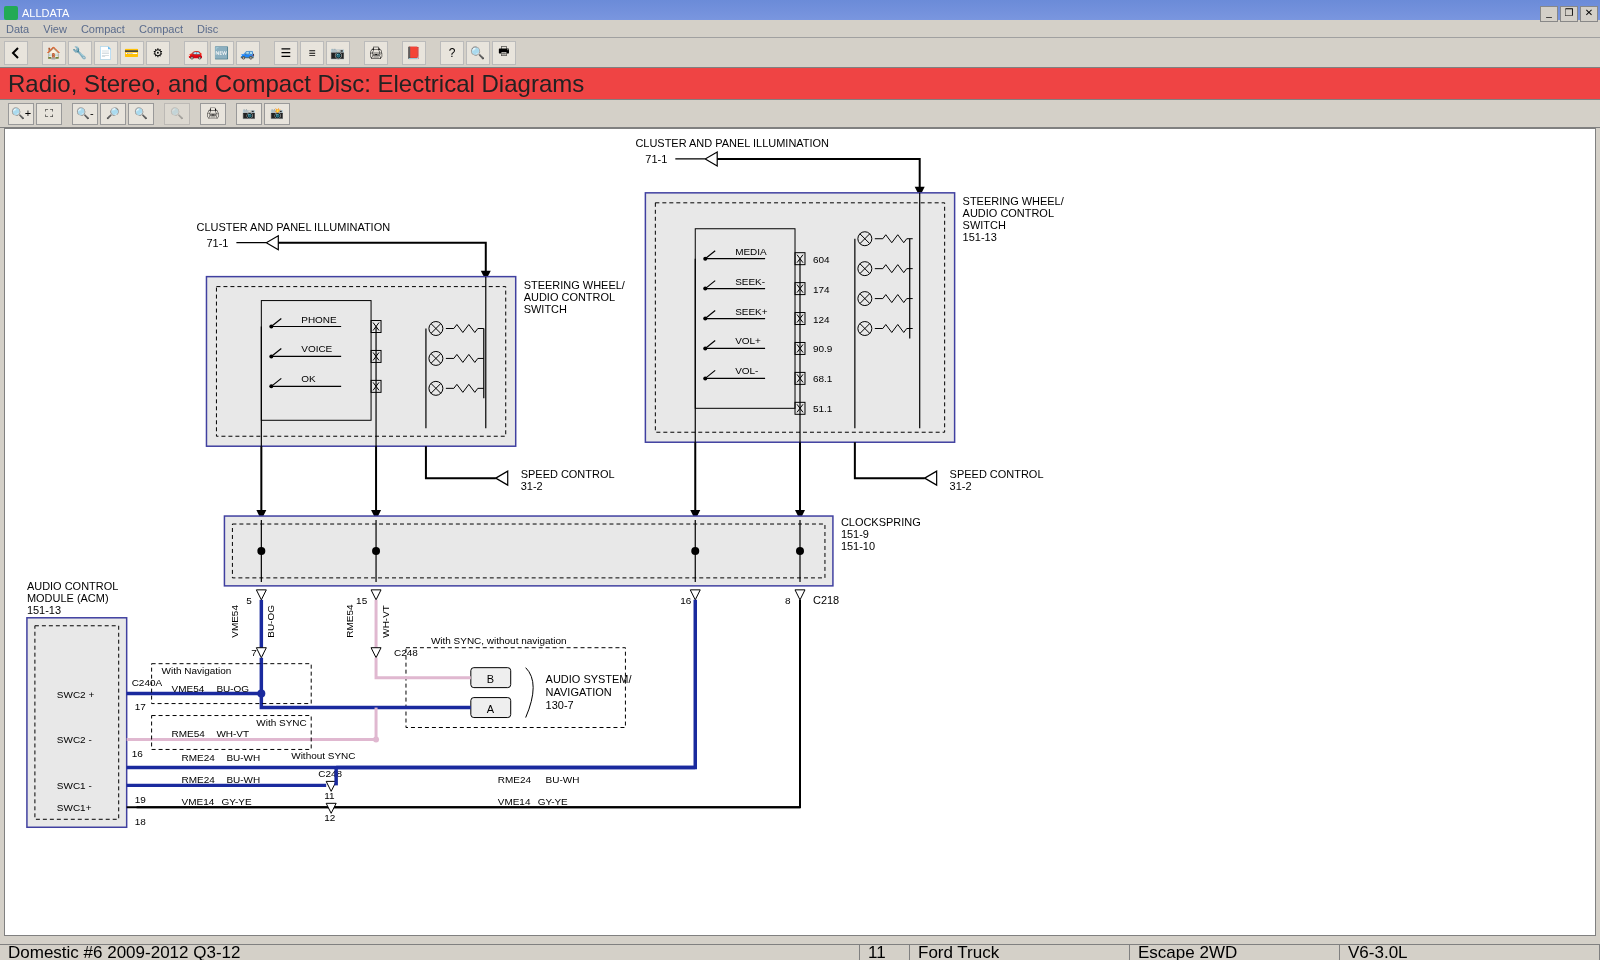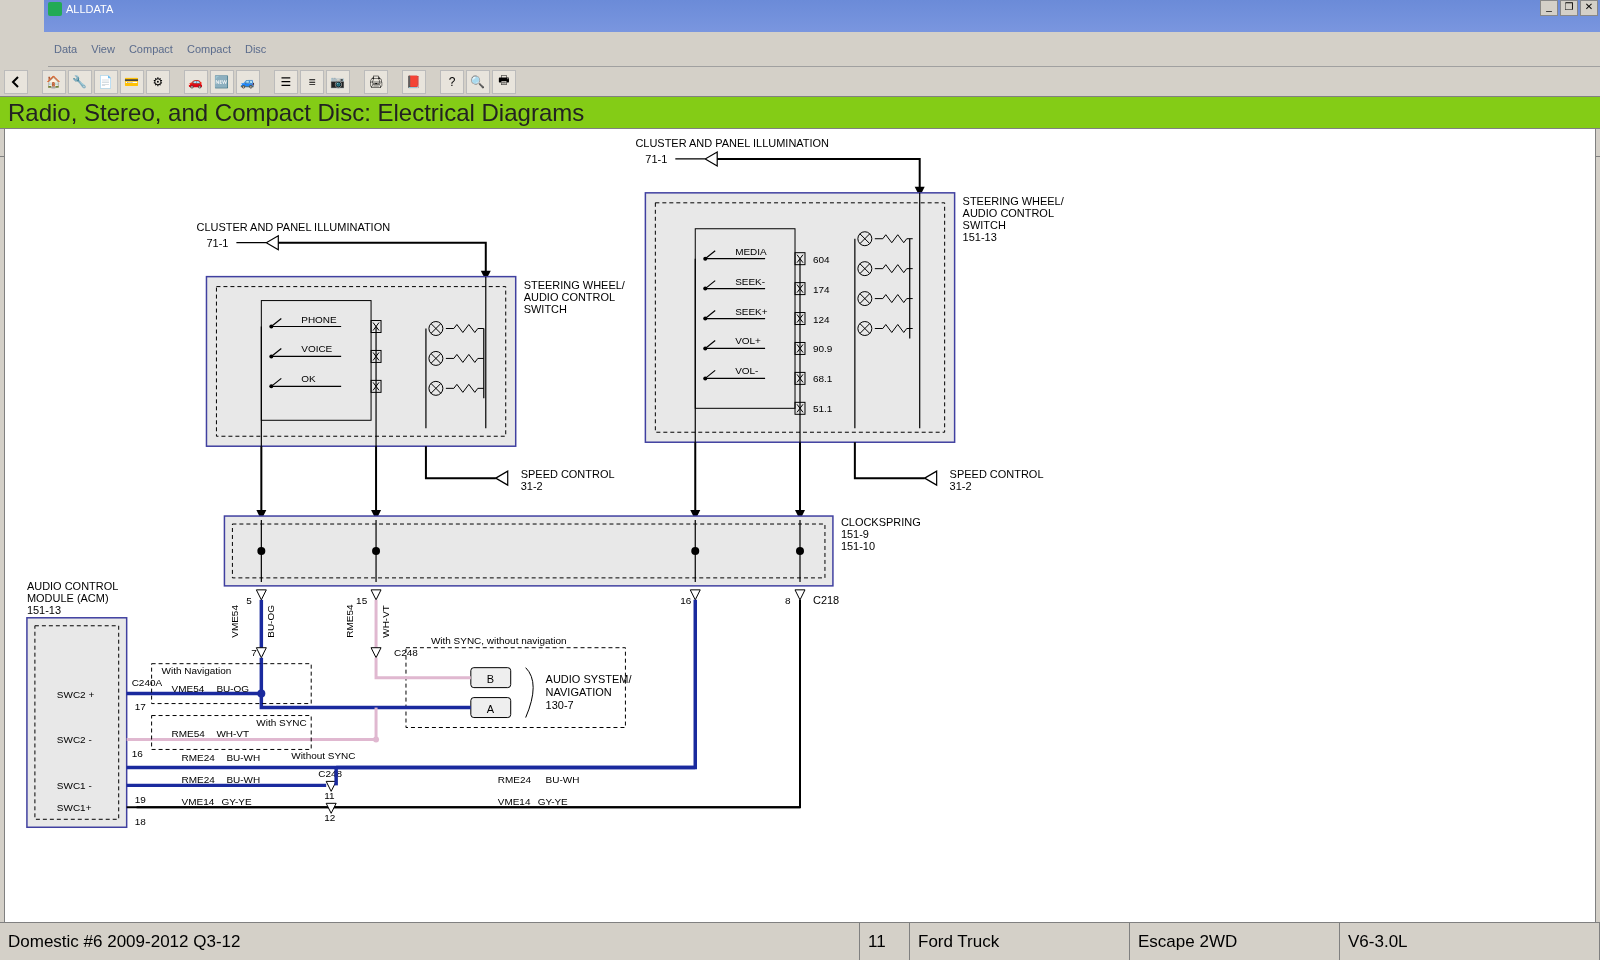--- a/index.html
+++ b/index.html
@@ -12,52 +12,50 @@
     height: 960px;
     overflow: hidden;
     position: relative;
   }
   
   .titlebar {
     background: #7a96df;
     background: linear-gradient(#6b8bd8, #7a96df);
     height: 20px;
     display: flex;
-    align-items: flex-end;
+    align-items: flex-start;
     justify-content: space-between;
-    padding: 16px 2px;
+    padding: 6px 2px;
     color: #fff;
     font-size: 11px;
-    margin-left: 44px;
   }
   .titlebar .left { display: flex; align-items: center; gap: 4px; padding-left: 2px; }
   .titlebar .icon-small { width: 14px; height: 14px; background: #2a5; border-radius: 2px; display:inline-block;}
   .titlebar .controls { display: flex; gap: 2px; }
   .winbtn {
     width: 18px; height: 16px;
     background: #d4d0c8;
     border: 1px solid #888;
     font-size: 10px;
     line-height: 12px;
     text-align: center;
     color: #000;
     cursor: pointer;
   }
   
   .menubar {
     background: #d4d0c8;
     border-bottom: 1px solid #a0a0a0;
-    height: 35px;
+    height: 18px;
     display: flex;
     align-items: center;
     padding-left: 6px;
     gap: 14px;
     font-size: 11px;
     color: #5a6b8c;
-    margin-left: 48px;
   }
   .menubar span { cursor: pointer; }
   
   .toolbar {
     background: #d4d0c8;
     border-bottom: 1px solid #808080;
     height: 30px;
     display: flex;
     align-items: center;
     padding-left: 4px;
@@ -70,21 +68,21 @@
     cursor: pointer;
     display: flex;
     align-items: center;
     justify-content: center;
     font-size: 12px;
   }
   .tbtn.sep { border: none; background: none; width: 10px; cursor: default; }
   .tbtn svg { width: 16px; height: 16px; }
   
   .heading {
-    background: #84cc16;
+    background: #ef4444;
     border-bottom: 1px solid #808080;
     height: 32px;
     display: flex;
     align-items: center;
     padding-left: 8px;
     font-size: 24px;
     font-family: Verdana, sans-serif;
     color: #222;
   }
   
@@ -120,21 +118,21 @@
   }
   .canvas {
     position: relative;
     width: 100%;
     height: 100%;
   }
   
   .statusbar {
     position: absolute;
     bottom: 0; left: 0; right: 0;
-    height: 38px;
+    height: 16px;
     background: #d4d0c8;
     border-top: 1px solid #808080;
     display: flex;
     font-size: 17px;
     font-family: Verdana, sans-serif;
   }
   .statusbar .cell {
     border-right: 1px solid #808080;
     padding: 0 8px;
     display: flex;

